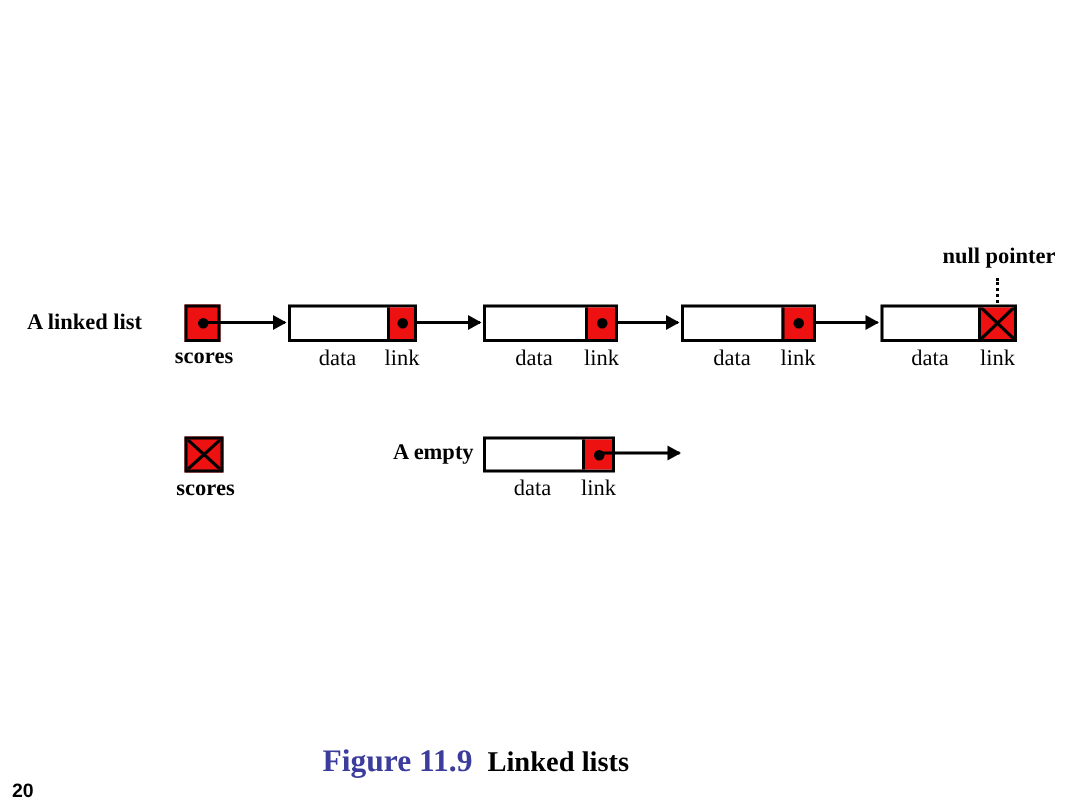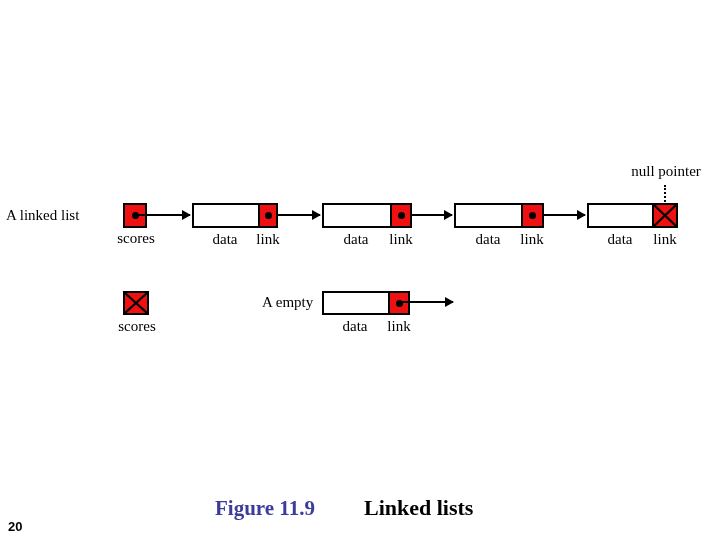--- a/index.html
+++ b/index.html
@@ -1,20 +1,20 @@
 <!DOCTYPE html>
 <html style="--node_red: #ee1111; --figure_label_color: #3c3c9c;"><head>
 <meta charset="utf-8">
 <style>
   html,body{margin:0;padding:0;background:#fff;}
   #slide{
     position:relative;width:720px;height:540px;background:#ffffff;overflow:hidden;
     font-family:"Liberation Serif","DejaVu Serif",serif;color:#000;
   }
-  .txt{position:absolute;font-size:15px;line-height:16px;white-space:nowrap;}
+  .txt{position:absolute;font-size:15px;line-height:16px;white-space:nowrap;font-weight:bold;}
   .ctr{transform:translateX(-50%);}
   
   .pbox{
     position:absolute;width:24px;height:25px;box-sizing:border-box;border:2px solid #000;
     background:var(--node_red,#ee1111);display:flex;align-items:center;justify-content:center;
   }
   .dot{width:7px;height:7px;border-radius:50%;background:#000;}
   .node{position:absolute;height:46px;}
   .nbox{
     position:absolute;left:0;top:0;width:100%;height:25px;box-sizing:border-box;
@@ -27,35 +27,35 @@
   .ncell svg, .pbox svg{display:block;width:100%;height:100%;}
   .lbl{position:absolute;top:28px;transform:translateX(-50%);font-size:15px;white-space:nowrap;}
   
   .arrow{position:absolute;height:2px;background:#000;}
   .arrow .head{
     position:absolute;right:-1px;top:-4px;width:0;height:0;
     border-top:5px solid transparent;border-bottom:5px solid transparent;border-left:9px solid #000;
   }
   .dotline{position:absolute;width:0;border-left:2px dotted #000;}
   
-  #caption{position:absolute;left:215px;top:495px;display:flex;align-items:baseline;gap:22px;}
+  #caption{position:absolute;left:215px;top:495px;display:flex;align-items:baseline;gap:10px;}
   #caption .fig-label{font-size:21px;font-weight:bold;color:var(--figure_label_color,#3c3c9c);white-space:nowrap;}
-  #caption .fig-title{font-size:22px;font-weight:bold;color:#000;white-space:nowrap;margin-left:27px;}
+  #caption .fig-title{font-size:19px;font-weight:bold;color:#000;white-space:nowrap;}
   #pagenum{
     position:absolute;left:8px;top:519px;font-family:"Liberation Sans","DejaVu Sans",sans-serif;
     font-size:13px;font-weight:bold;
   }
   .two-line span{display:block;line-height:13.5px;}
 </style>
 </head>
 <body>
 
 <div id="slide">
 
-  <div class="txt" style="left:6px;top:207px">A linked list</div>
+  <div class="txt" style="left:18px;top:207px">A linked list</div>
 
   <div class="pbox" style="left:123px;top:203px">
     <div class="dot"></div>
   </div>
   <div class="txt ctr" style="left:136px;top:230px">scores</div>
 
   <div class="arrow" style="left:134px;top:214px;width:56px">
     <div class="head"></div>
   </div>
   <div class="arrow" style="left:268px;top:214px;width:52px">

